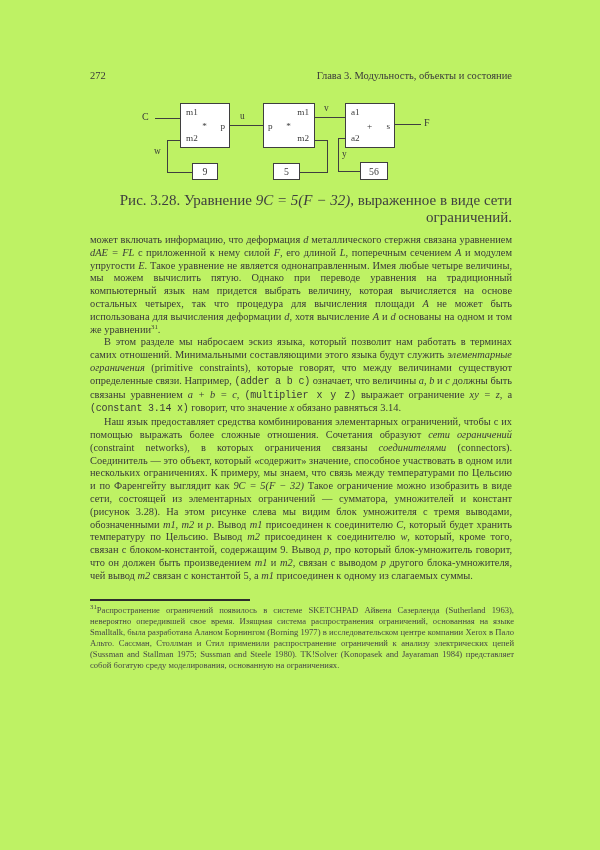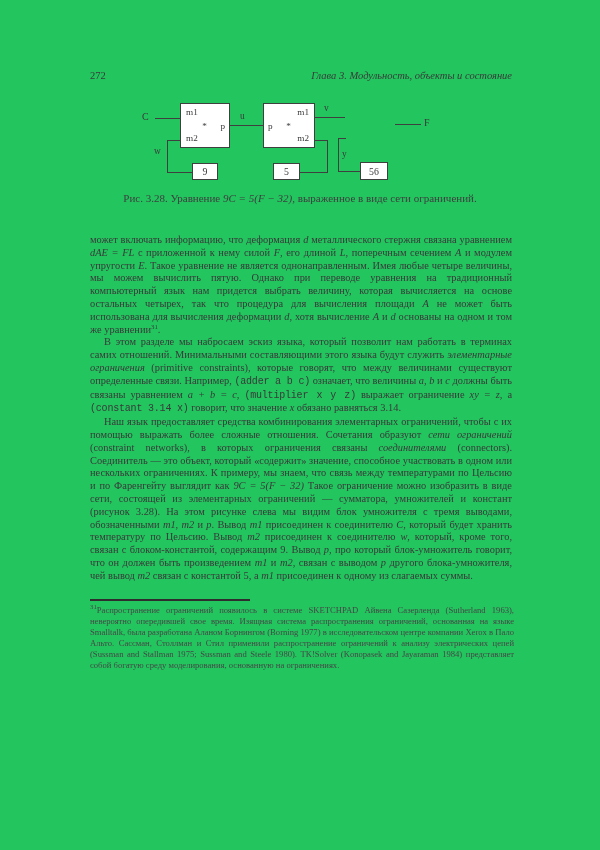--- a/index.html
+++ b/index.html
@@ -1,45 +1,45 @@
 <!DOCTYPE html>
 <html lang="ru"><head>
 <meta charset="utf-8">
 <style>
   html,body{margin:0;padding:0;}
   body{
     width:600px;height:850px;background:#ffffff;
     font-family:"Liberation Serif","DejaVu Serif",serif;
     color:#3a3a3a;
   }
-  .page{position:relative;width:600px;height:850px;overflow:hidden;background:#22c55e;}
+  .page{position:relative;width:600px;height:850px;overflow:hidden;background:#bef264;}
 
   
   .hdr{position:absolute;top:70px;left:90px;width:422px;display:flex;
        justify-content:space-between;font-size:10.5px;}
-  .running{font-style:italic;}
+  .running{}
 
   
   .fig{position:absolute;left:0;top:0;width:600px;height:190px;font-size:9.4px;}
   .cbox{position:absolute;border:1px solid #3f3f3f;background:#fff;box-sizing:border-box;}
   .wire{position:absolute;background:#3f3f3f;}
   .lbl{position:absolute;white-space:nowrap;}
   .port{position:absolute;font-size:9.2px;}
   .pt-tl{left:5px;top:3px;}
   .pt-bl{left:5px;bottom:4px;}
   .pt-tr{right:5px;top:3px;}
   .pt-br{right:5px;bottom:4px;}
   .pt-r{right:4px;top:50%;transform:translateY(-55%);}
   .pt-l{left:4px;top:50%;transform:translateY(-55%);}
   .pt-c{left:50%;top:50%;transform:translate(-60%,-55%);}
   .constv{display:flex;align-items:center;justify-content:center;width:100%;height:100%;
           font-size:9.8px;}
 
-  .caption{position:absolute;top:192px;left:88px;width:424px;text-align:center;
-           font-size:11px;color:#3f3f3f;}
+  .caption{position:absolute;top:192px;left:88px;width:424px;text-align:right;
+           font-size:15px;color:#3f3f3f;}
 
   
   .bodytext{position:absolute;top:234px;left:90px;width:422px;
             font-size:10.4px;line-height:12.8px;text-align:justify;}
   .bodytext p{margin:0;}
   .bodytext p.ind{text-indent:14px;}
   .it{font-style:italic;}
   .code{font-family:"Liberation Mono","DejaVu Sans Mono",monospace;
         font-size:10px;letter-spacing:-0.2px;white-space:nowrap;}
   sup{font-size:6.8px;line-height:0;vertical-align:super;}
@@ -93,20 +93,26 @@
     <div class="wire" style="left:315px;top:140px;width:13px;height:1px;"></div>
     <div class="wire" style="left:327px;top:140px;width:1px;height:33px;"></div>
     <div class="wire" style="left:300px;top:172px;width:28px;height:1px;"></div>
     <div class="cbox" style="left:273px;top:163px;width:27px;height:17px;">
       <span class="constv">5</span>
     </div>
 
     <div class="wire" style="left:315px;top:117px;width:30px;height:1px;"></div>
     <span class="lbl" style="left:324px;top:103px;">v</span>
 
+    <div class="cbox" style="left:345px;top:103px;width:50px;height:45px;">
+      <span class="port pt-tl">a1</span>
+      <span class="port pt-bl">a2</span>
+      <span class="port pt-c">+</span>
+      <span class="port pt-r">s</span>
+    </div>
 
     <div class="wire" style="left:338px;top:138px;width:8px;height:1px;"></div>
     <div class="wire" style="left:338px;top:138px;width:1px;height:34px;"></div>
     <div class="wire" style="left:338px;top:171px;width:23px;height:1px;"></div>
     <span class="lbl" style="left:342px;top:149px;">y</span>
     <div class="cbox" style="left:360px;top:162px;width:28px;height:18px;">
       <span class="constv">56</span>
     </div>
 
     <div class="wire" style="left:395px;top:124px;width:26px;height:1px;"></div>

